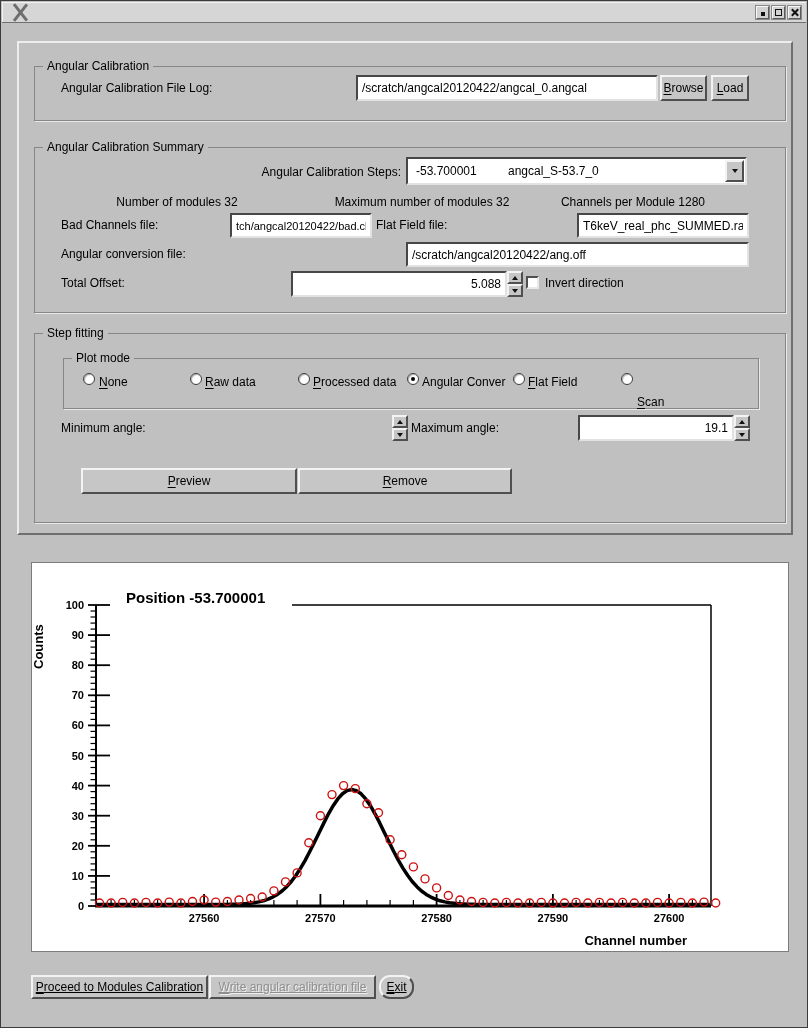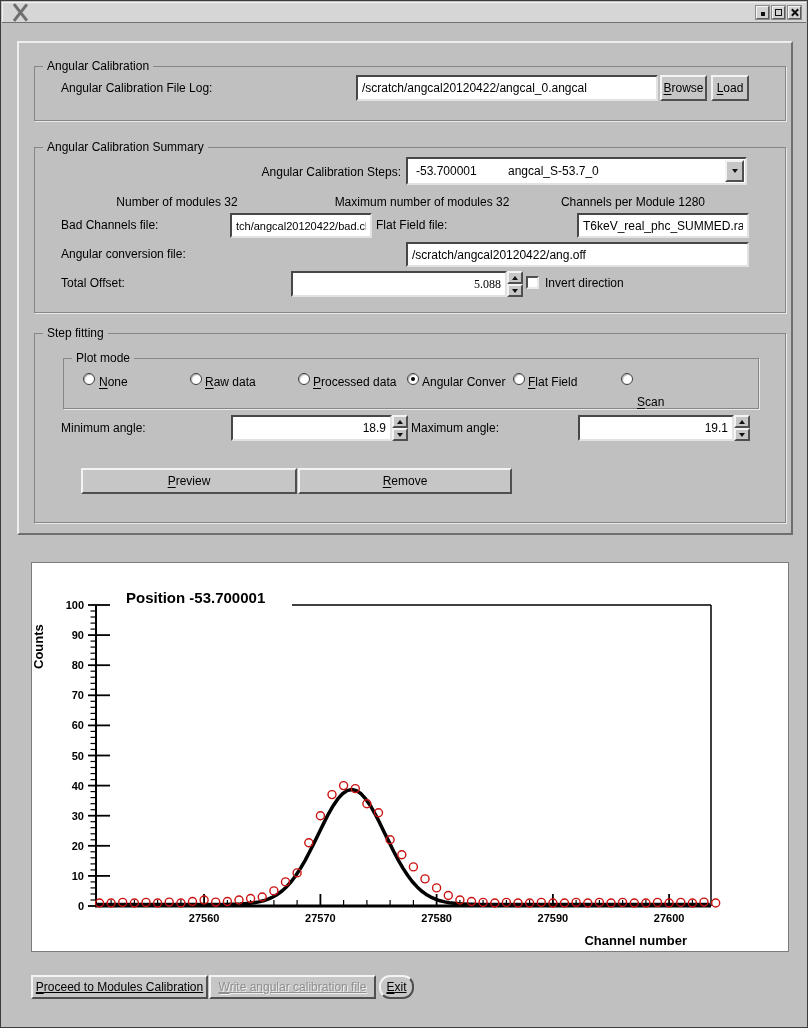--- a/index.html
+++ b/index.html
@@ -111,21 +111,21 @@
 
     <span class="lbl" style="left:26px; top:70px;">Bad Channels file:</span>
     <input class="field" style="left: 195px; top: 65px; width: 142px; height: 25px; font-size: 11px;" value="tch/angcal20120422/bad.chan">
     <span class="lbl" style="left:341px; top:70px;">Flat Field file:</span>
     <input class="field" style="left: 542px; top: 65px; width: 172px; height: 25px;" value="T6keV_real_phc_SUMMED.raw">
 
     <span class="lbl" style="left:26px; top:99px;">Angular conversion file:</span>
     <input class="field" style="left: 371px; top: 94px; width: 343px; height: 25px;" value="/scratch/angcal20120422/ang.off">
 
     <span class="lbl" style="left:26px; top:128px;">Total Offset:</span>
-    <input class="field" style="left: 256px; top: 123px; width: 216px; height: 26px; text-align: right; font-family: Liberation Serif, serif;" value="5.088">
+    <input class="field" style="left: 256px; top: 123px; width: 216px; height: 26px; text-align: right;" value="5.088">
     <span class="spincol" style="left:472px; top:123px; width:16px; height:26px;">
       <span class="sp">
           <span class="tri-up"></span>
         </span>
       <span class="sp">
           <span class="tri-down"></span>
         </span>
     </span>
     <span class="checkbox" style="left:491px; top:128px;"></span>
     <span class="lbl" style="left:510px; top:128px;">Invert direction</span>
@@ -148,21 +148,20 @@
           </span>
           <span class="lbl" style="left: 358px; top: 16px;">Angular Conver</span>
           <span class="radio" style="left: 449px; top: 14px;"></span>
           <span class="lbl" style="left: 464px; top: 16px;"><u>F</u>lat Field</span>
           <span class="radio" style="left: 557px; top: 14px;"></span>
           <span class="lbl" style="left: 573px; top: 16px; margin-top: 20px;"><u>S</u>can</span>
         </div>
     </div>
 
     <span class="lbl" style="left:26px; top:87px;">Minimum angle:</span>
-    <input class="field" style="left: 196px; top: 81px; width: 161px; height: 26px; text-align: right;" value="18.9">
     <span class="spincol" style="left:357px; top:81px; width:16px; height:26px;">
       <span class="sp">
           <span class="tri-up"></span>
         </span>
       <span class="sp">
           <span class="tri-down"></span>
         </span>
     </span>
 
     <span class="lbl" style="left:376px; top:87px;">Maximum angle:</span>

